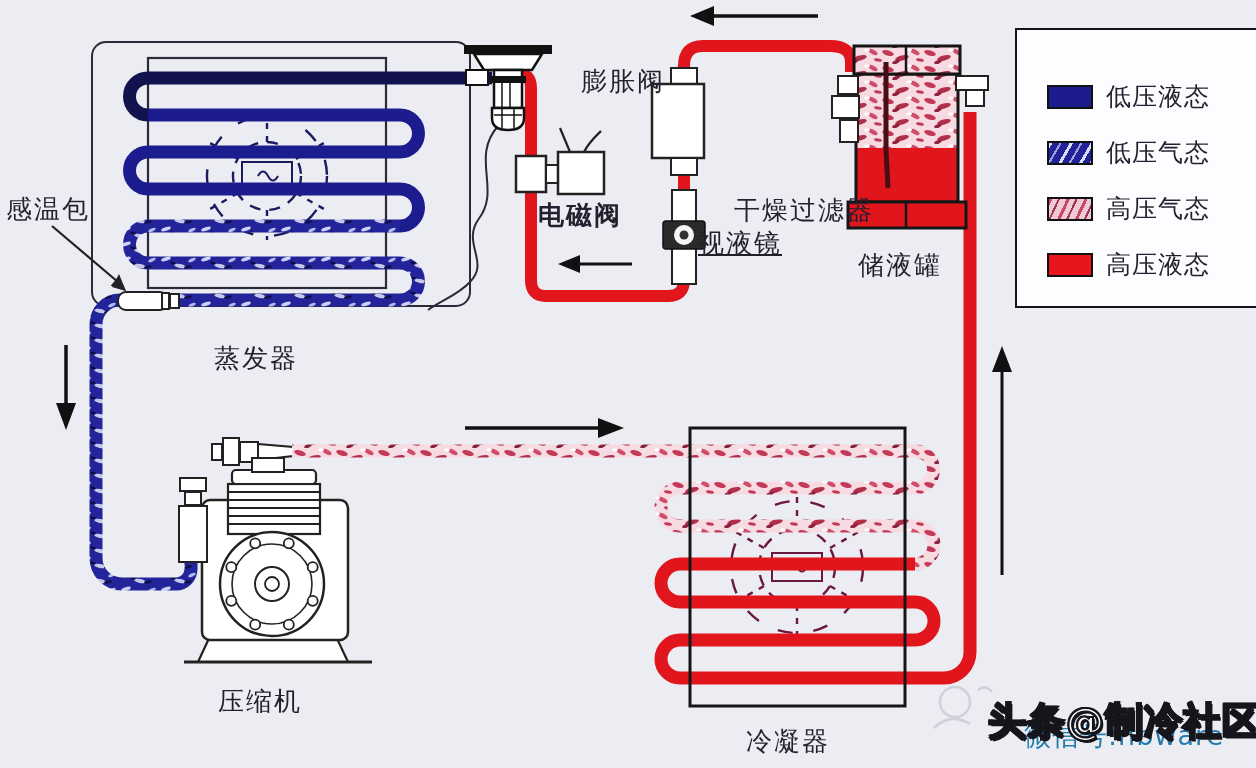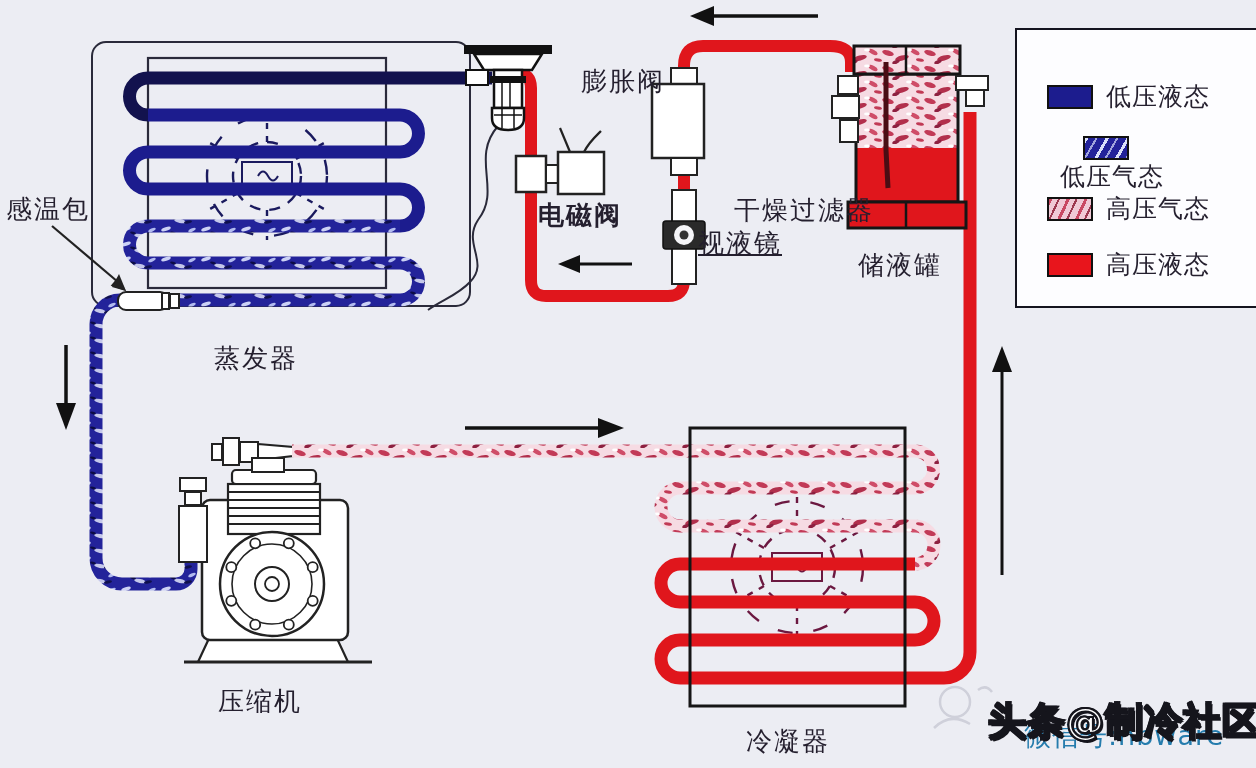--- a/index.html
+++ b/index.html
@@ -276,21 +276,21 @@
   <div class="lbl" style="left:698px;top:226px;text-decoration:underline;">视液镜</div>
   <div class="lbl" style="left:858px;top:248px;">储液罐</div>
   <div class="lbl" style="left:218px;top:684px;">压缩机</div>
   <div class="lbl" style="left:746px;top:724px;">冷凝器</div>
 
   <div class="legend-box">
     <div class="legend-row" style="top:50px;">
       <span class="legend-swatch sw0"></span>
       <span class="legend-label">低压液态</span>
     </div>
-    <div class="legend-row" style="top:106px;flex-direction:column;">
+    <div class="legend-row" style="top:106px;">
       <span class="legend-swatch sw1"></span>
       <span class="legend-label">低压气态</span>
     </div>
     <div class="legend-row" style="top:162px;">
       <span class="legend-swatch sw2"></span>
       <span class="legend-label">高压气态</span>
     </div>
     <div class="legend-row" style="top:218px;">
       <span class="legend-swatch sw3"></span>
       <span class="legend-label">高压液态</span>

